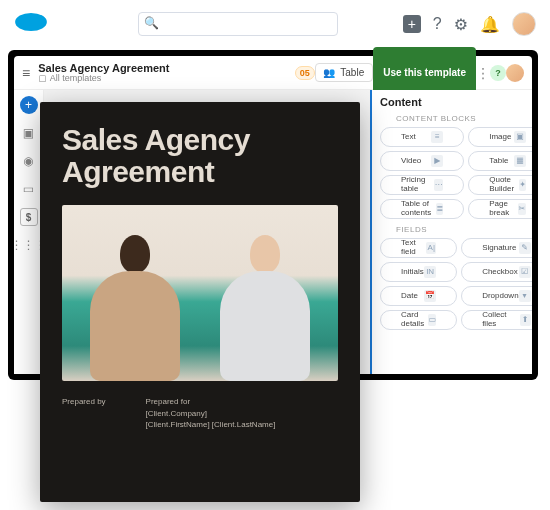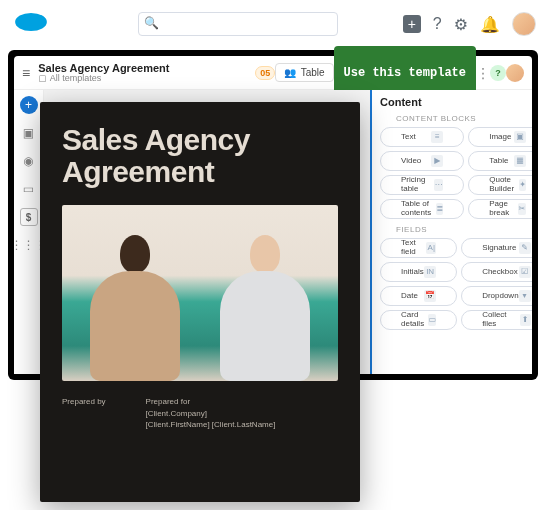--- a/index.html
+++ b/index.html
@@ -17,21 +17,21 @@
 .app-inner { width:100%; height:100%; background:#fff; border-radius:4px; display:flex; flex-direction:column; }
 
 .app-header { height:34px; display:flex; align-items:center; padding:0 8px; border-bottom:1px solid #eee; gap:8px; }
 .menu-icon { color:#666; font-size:14px; cursor:pointer; }
 .hdr-title { display:flex; flex-direction:column; line-height:1.1; }
 .hdr-title .t { font-size:11px; font-weight:600; color:#222; }
 .hdr-title .sub { font-size:9px; color:#888; display:flex; align-items:center; gap:3px; }
 .hdr-right { margin-left:auto; display:flex; align-items:center; }
 .badge { background:#fff3e0; color:#e67700; border:1px solid #ffdca8; font-size:9px; font-weight:700; padding:1px 4px; border-radius:8px; }
 .manage-btn { background:#fff; border:1px solid #ddd; border-radius:4px; font-size:10px; padding:3px 8px; cursor:pointer; display:flex; align-items:center; gap:4px; color:#444; }
-.use-btn { background:#2e7d32; color:#fff; border:none; border-radius:4px; font-size:12px; font-weight:600; padding:20px 10px; cursor:pointer;font-family:Liberation Mono, monospace; }
+.use-btn { background:#2e7d32; color:#fff; border:none; border-radius:4px; font-size:10px; font-weight:600; padding:20px 10px; cursor:pointer; }
 .kebab { color:#888; font-size:14px; cursor:pointer; }
 .mini-badge { width:16px; height:16px; border-radius:50%; background:#d4f7dc; color:#2e7d32; font-size:9px; font-weight:700; display:flex; align-items:center; justify-content:center; }
 .mini-avatar { width:18px; height:18px; border-radius:50%; background:linear-gradient(135deg,#f5c99b,#e5a87a); }
 
 .app-body { flex:1; display:flex; overflow:hidden; }
 .toolbar { width:30px; background:#fff; border-right:1px solid #eee; display:flex; flex-direction:column; align-items:center; padding-top:6px; gap:10px; }
 .tool { width:18px; height:18px; display:flex; align-items:center; justify-content:center; color:#888; font-size:12px; cursor:pointer; }
 .tool.add { width:18px; height:18px; border-radius:50%; background:#1976d2; color:#fff; font-size:12px; }
 
 .canvas { flex:1; background:#f4f4f4; display:flex; justify-content:center; padding:12px 8px 0; overflow:hidden; }

